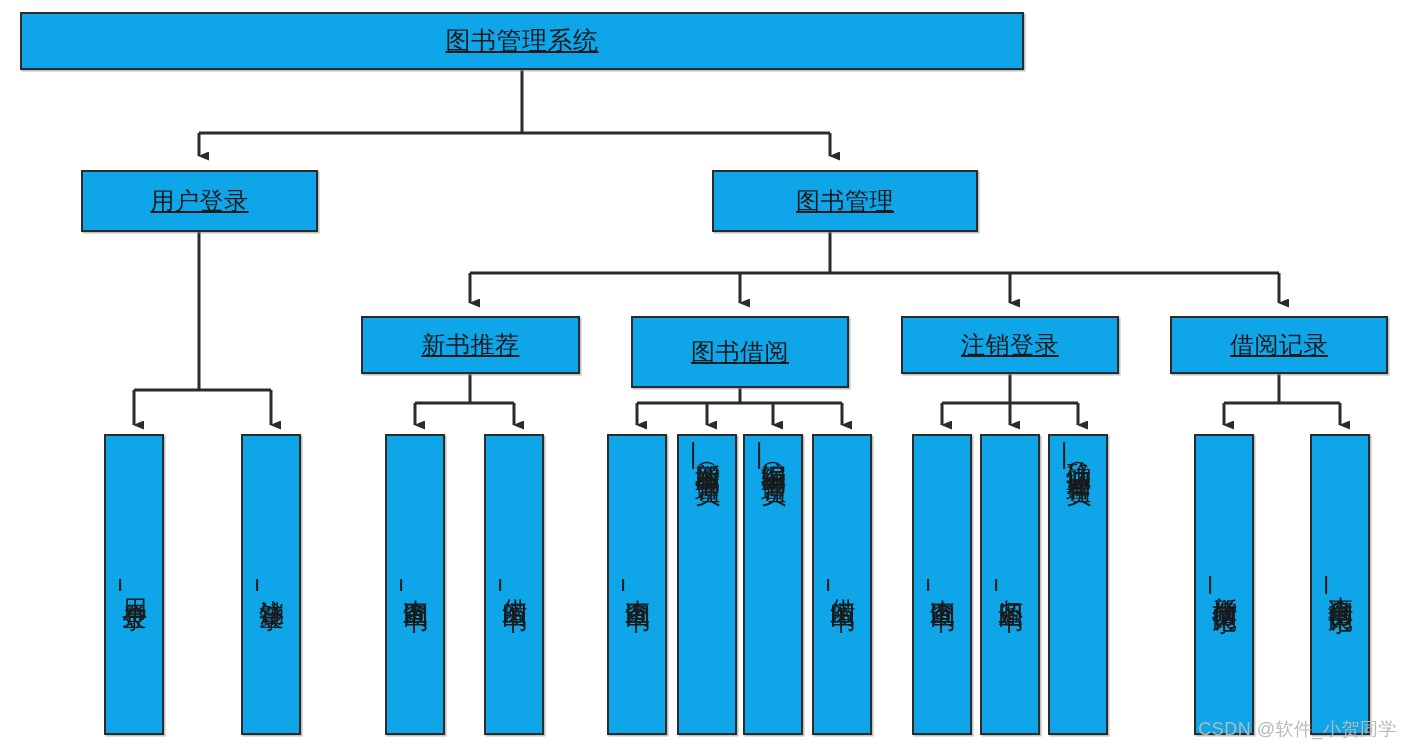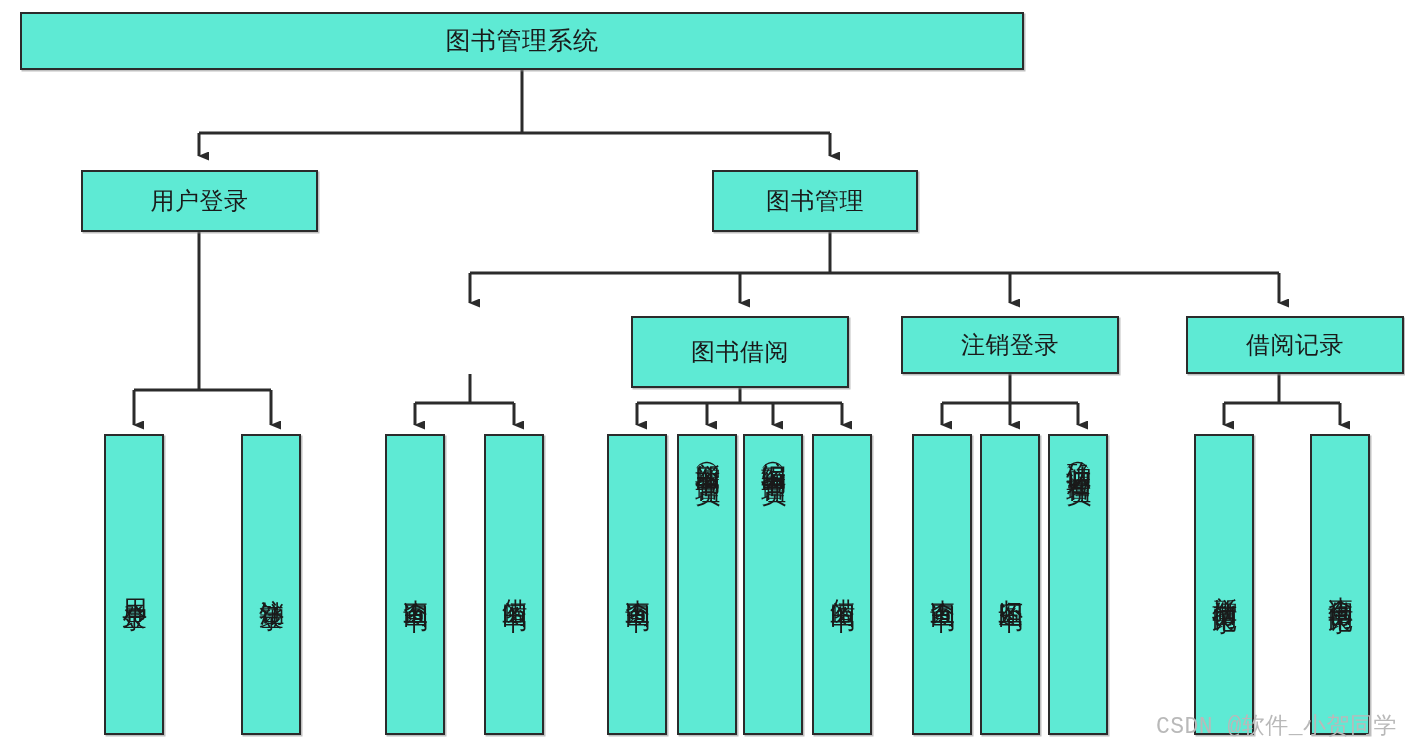--- a/index.html
+++ b/index.html
@@ -21,27 +21,28 @@
   #diagram-svg {
     position: absolute;
     left: 0;
     top: 0;
     width: 1405px;
     height: 747px;
   }
   .node {
     position: absolute;
     box-sizing: border-box;
-    background: #5eead4;
+    background: #0ea5e9;
     border: 2px solid #2b2b2b;
     display: flex;
     align-items: center;
     justify-content: center;
     color: #1a1a1a;
     box-shadow: 1.5px 1.5px 0 rgba(140,140,140,0.55);
+    text-decoration: underline;
   }
   .node-label {
     display: block;
     line-height: 1.18;
     letter-spacing: 0.5px;
     white-space: nowrap;
   }
   
   .node.horiz .node-label {
     writing-mode: horizontal-tb;
@@ -65,26 +66,26 @@
     white-space: nowrap;
   }
   .node.vert.centered {
     align-items: center;
     padding-top: 0;
   }
   #watermark {
     position: absolute;
     right: 8px;
     bottom: 6px;
-    font-size: 23px;
+    font-size: 18px;
     color: #b9b9b9;
     letter-spacing: 0.5px;
     white-space: nowrap;
     pointer-events: none;
-    font-family: Liberation Mono, monospace;
+    font-family: Liberation Sans, sans-serif;
   }
 </style>
 </head>
 <body>
 
 <div id="diagram-root">
 
   <svg id="diagram-svg" viewBox="0 0 1405 747" aria-hidden="true">
     <defs>
       <marker id="arrowhead" markerWidth="9" markerHeight="11" refX="4.5" refY="10" orient="auto" markerUnits="userSpaceOnUse">
@@ -135,31 +136,34 @@
     </g>
   </svg>
 
   <div class="node horiz root" style="left:20px; top:12px; width:1004px; height:58px;">
     <span class="node-label">图书管理系统</span>
   </div>
 
   <div class="node horiz" style="left:81px; top:170px; width:237px; height:62px;">
     <span class="node-label">用户登录</span>
   </div>
-  <div class="node horiz" style="left:712px; top:170px; width:206px; height:62px;">
+  <div class="node horiz" style="left:712px; top:170px; width:266px; height:62px;">
     <span class="node-label">图书管理</span>
   </div>
 
+  <div class="node horiz" style="left:361px; top:316px; width:219px; height:58px;">
+    <span class="node-label">新书推荐</span>
+  </div>
   <div class="node horiz" style="left:631px; top:316px; width:218px; height:72px;">
     <span class="node-label">图书借阅</span>
   </div>
   <div class="node horiz" style="left:901px; top:316px; width:218px; height:58px;">
     <span class="node-label">注销登录</span>
   </div>
-  <div class="node horiz" style="left:1170px; top:316px; width:218px; height:58px;margin-left:16px;">
+  <div class="node horiz" style="left:1170px; top:316px; width:218px; height:58px;">
     <span class="node-label">借阅记录</span>
   </div>
 
   <div class="node vert centered" style="left:104px; top:434px; width:60px; height:301px;">
     <span class="node-label">用户登录</span>
   </div>
   <div class="node vert centered" style="left:241px; top:434px; width:60px; height:301px;">
     <span class="node-label">注销登录</span>
   </div>
 

